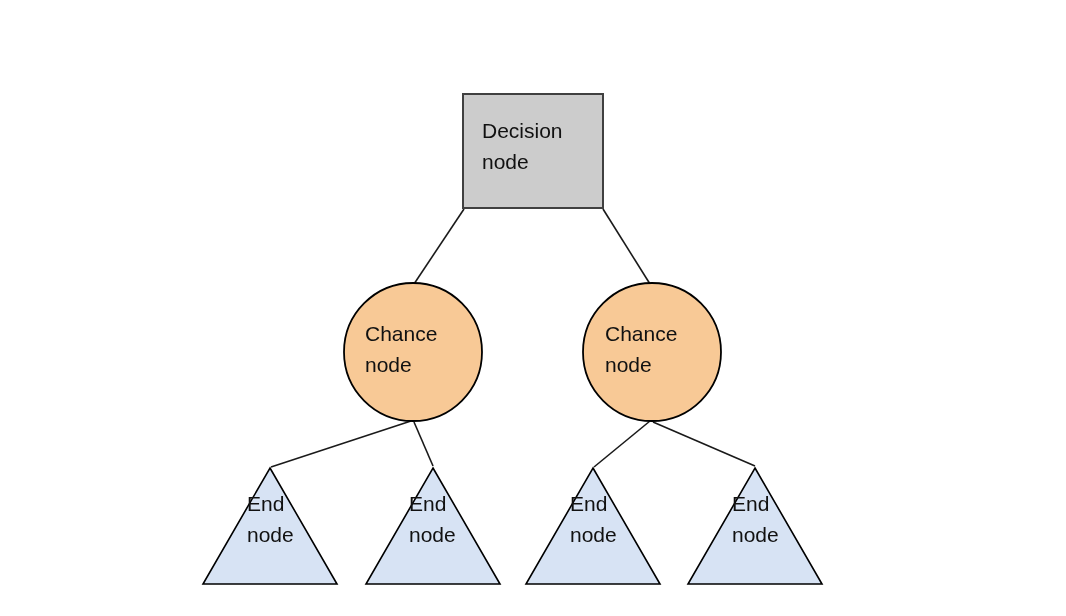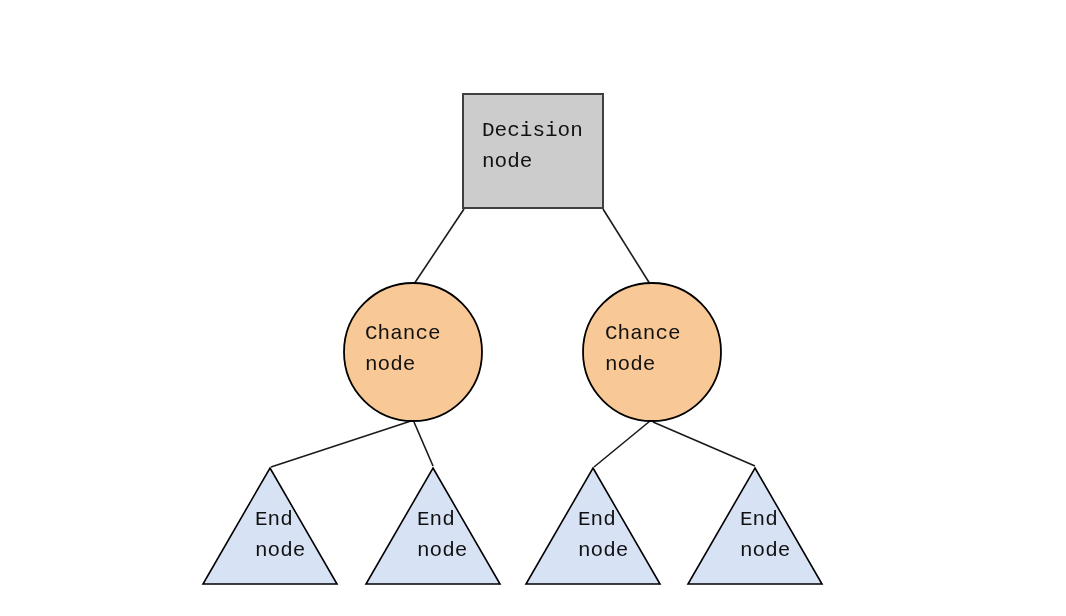--- a/index.html
+++ b/index.html
@@ -7,40 +7,39 @@
   body {
     background: #ffffff;
     font-family: "Liberation Sans", sans-serif;
     overflow: hidden;
   }
   .canvas {
     position: relative;
     width: 1066px;
     height: 616px;
     background: #ffffff;
-    font-family: Liberation Mono, monospace;
   }
   svg.diagram-layer {
     position: absolute;
     left: 0; top: 0;
     width: 1066px; height: 616px;
   }
   .node-label {
     position: absolute;
     font-size: 21px;
     line-height: 31px;
     color: #111111;
     white-space: normal;
     text-align: left;
     pointer-events: none;
   }
   .label-decision { left: 482px; top: 115px; width: 96px; }
   .label-chance-left { left: 365px; top: 318px; width: 82px; }
   .label-chance-right { left: 605px; top: 318px; width: 82px; }
-  .label-end { top: 504px; width: 54px; margin-left: 8px; }
+  .label-end { top: 488px; width: 54px; }
   .label-end-1 { left: 247px; }
   .label-end-2 { left: 409px; }
   .label-end-3 { left: 570px; }
   .label-end-4 { left: 732px; }
 </style>
 </head>
 <body>
 
 <div class="canvas">
 

